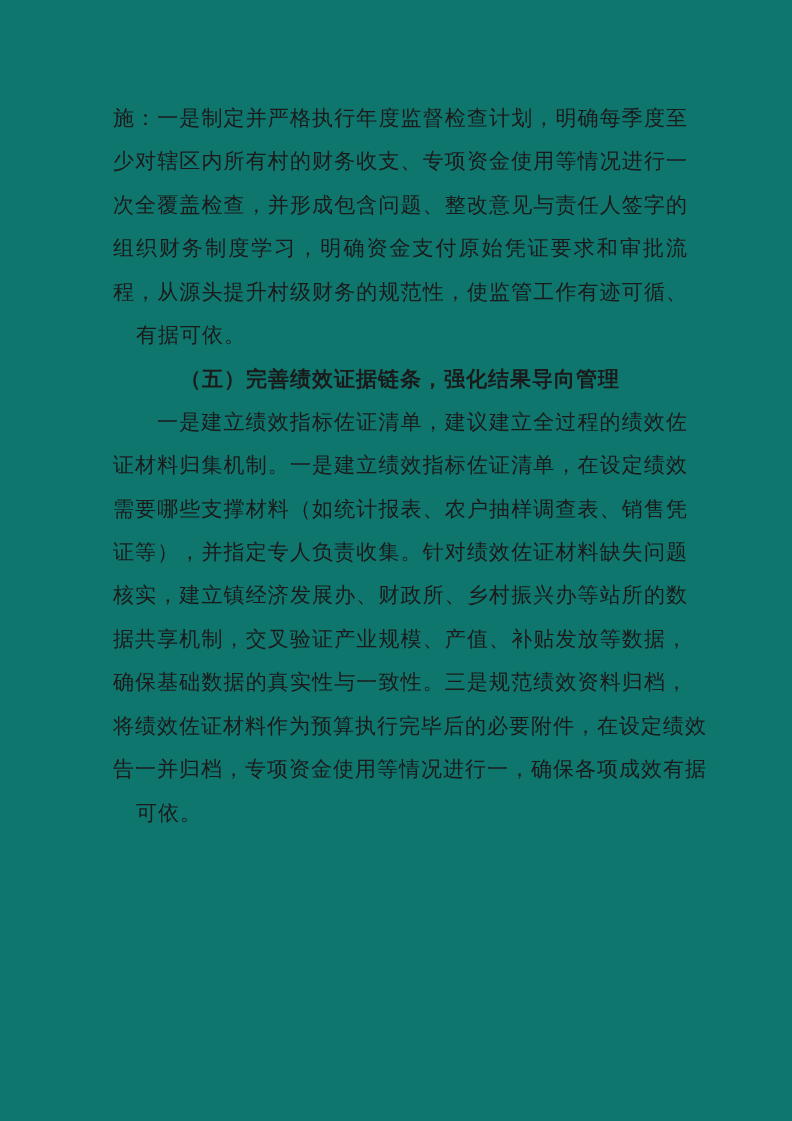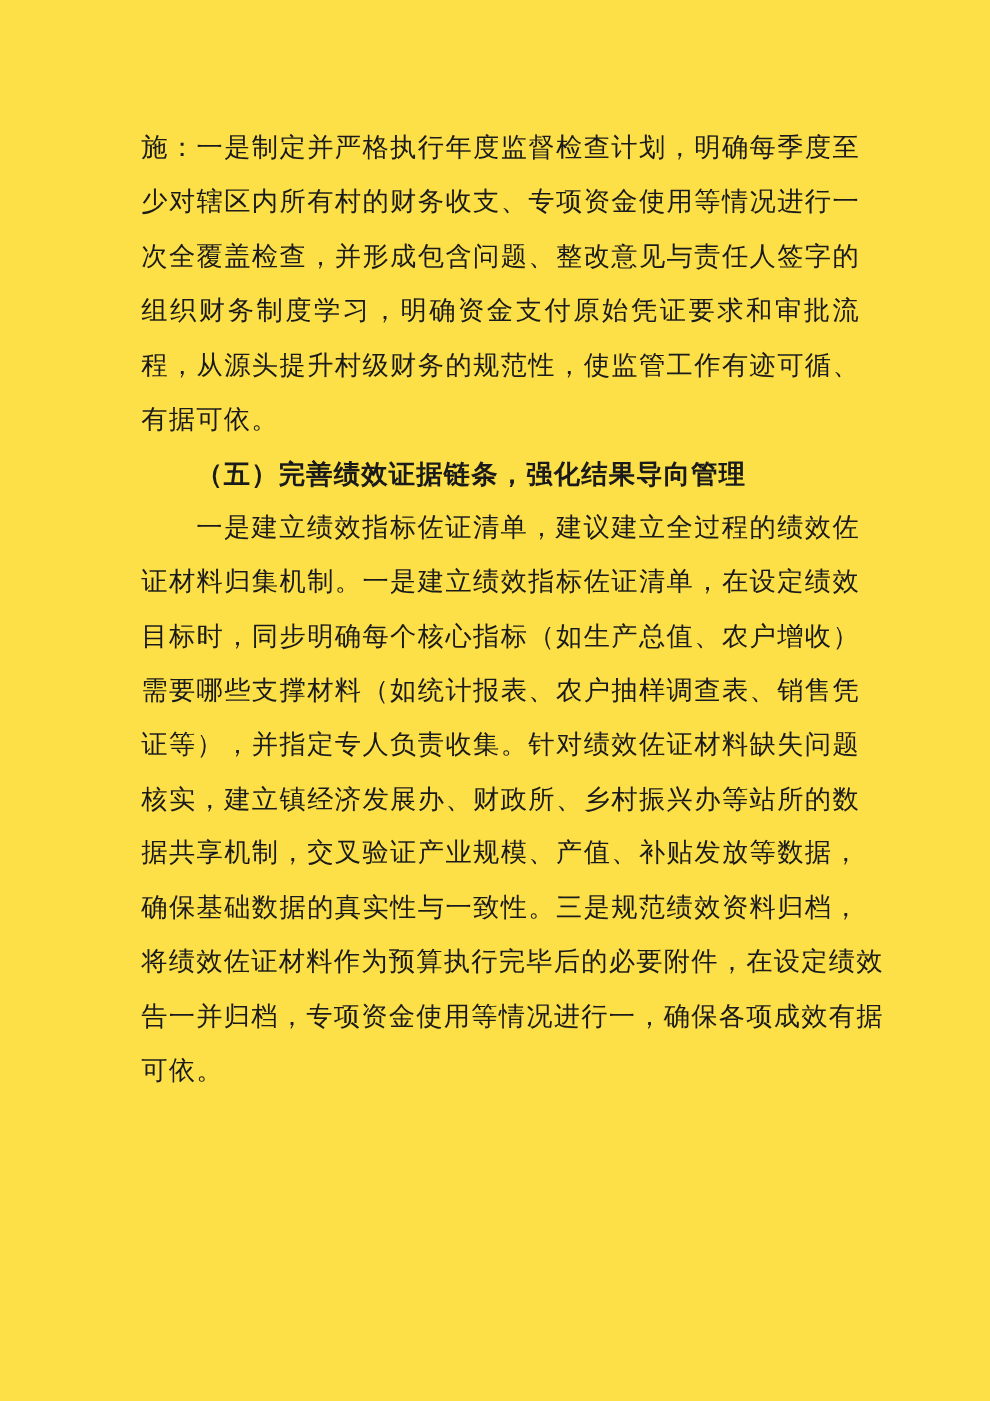--- a/index.html
+++ b/index.html
@@ -4,21 +4,21 @@
 <style>
   html, body {
     margin: 0;
     padding: 0;
     background: #ffffff;
   }
   .page {
     position: relative;
     width: 792px;
     height: 1121px;
-    background: #fde047;
+    background: #0f766e;
     overflow: hidden;
     font-family: "DejaVu Serif", "Liberation Serif", serif;
   }
   .text-block {
     position: absolute;
     left: 113px;
     top: 97px;
     width: 575px;
     color: #1a1a1a;
     font-size: 21px;
@@ -28,20 +28,21 @@
     line-height: 43.4px;
     letter-spacing: 1px;
     white-space: nowrap;
     text-align: justify;
     text-align-last: justify;
     text-justify: inter-character;
   }
   .line.end {
     text-align: left;
     text-align-last: left;
+    margin-left: 23px;
   }
   .line.indent { padding-left: 44px; }
   .heading .line {
     font-weight: bold;
     text-align: right;
     text-align-last: left;
   }
 </style>
 </head>
 <body>
@@ -55,21 +56,20 @@
         <div class="line">组织财务制度学习，明确资金支付原始凭证要求和审批流</div>
         <div class="line">程，从源头提升村级财务的规范性，使监管工作有迹可循、</div>
         <div class="line end">有据可依。</div>
       </div>
       <div class="para heading">
         <div class="line indent end">（五）完善绩效证据链条，强化结果导向管理</div>
       </div>
       <div class="para">
         <div class="line indent">一是建立绩效指标佐证清单，建议建立全过程的绩效佐</div>
         <div class="line">证材料归集机制。一是建立绩效指标佐证清单，在设定绩效</div>
-        <div class="line">目标时，同步明确每个核心指标（如生产总值、农户增收）</div>
         <div class="line">需要哪些支撑材料（如统计报表、农户抽样调查表、销售凭</div>
         <div class="line">证等），并指定专人负责收集。针对绩效佐证材料缺失问题</div>
         <div class="line">核实，建立镇经济发展办、财政所、乡村振兴办等站所的数</div>
         <div class="line">据共享机制，交叉验证产业规模、产值、补贴发放等数据，</div>
         <div class="line">确保基础数据的真实性与一致性。三是规范绩效资料归档，</div>
         <div class="line">将绩效佐证材料作为预算执行完毕后的必要附件，在设定绩效</div>
         <div class="line">告一并归档，专项资金使用等情况进行一，确保各项成效有据</div>
         <div class="line end">可依。</div>
       </div>
     </div>

